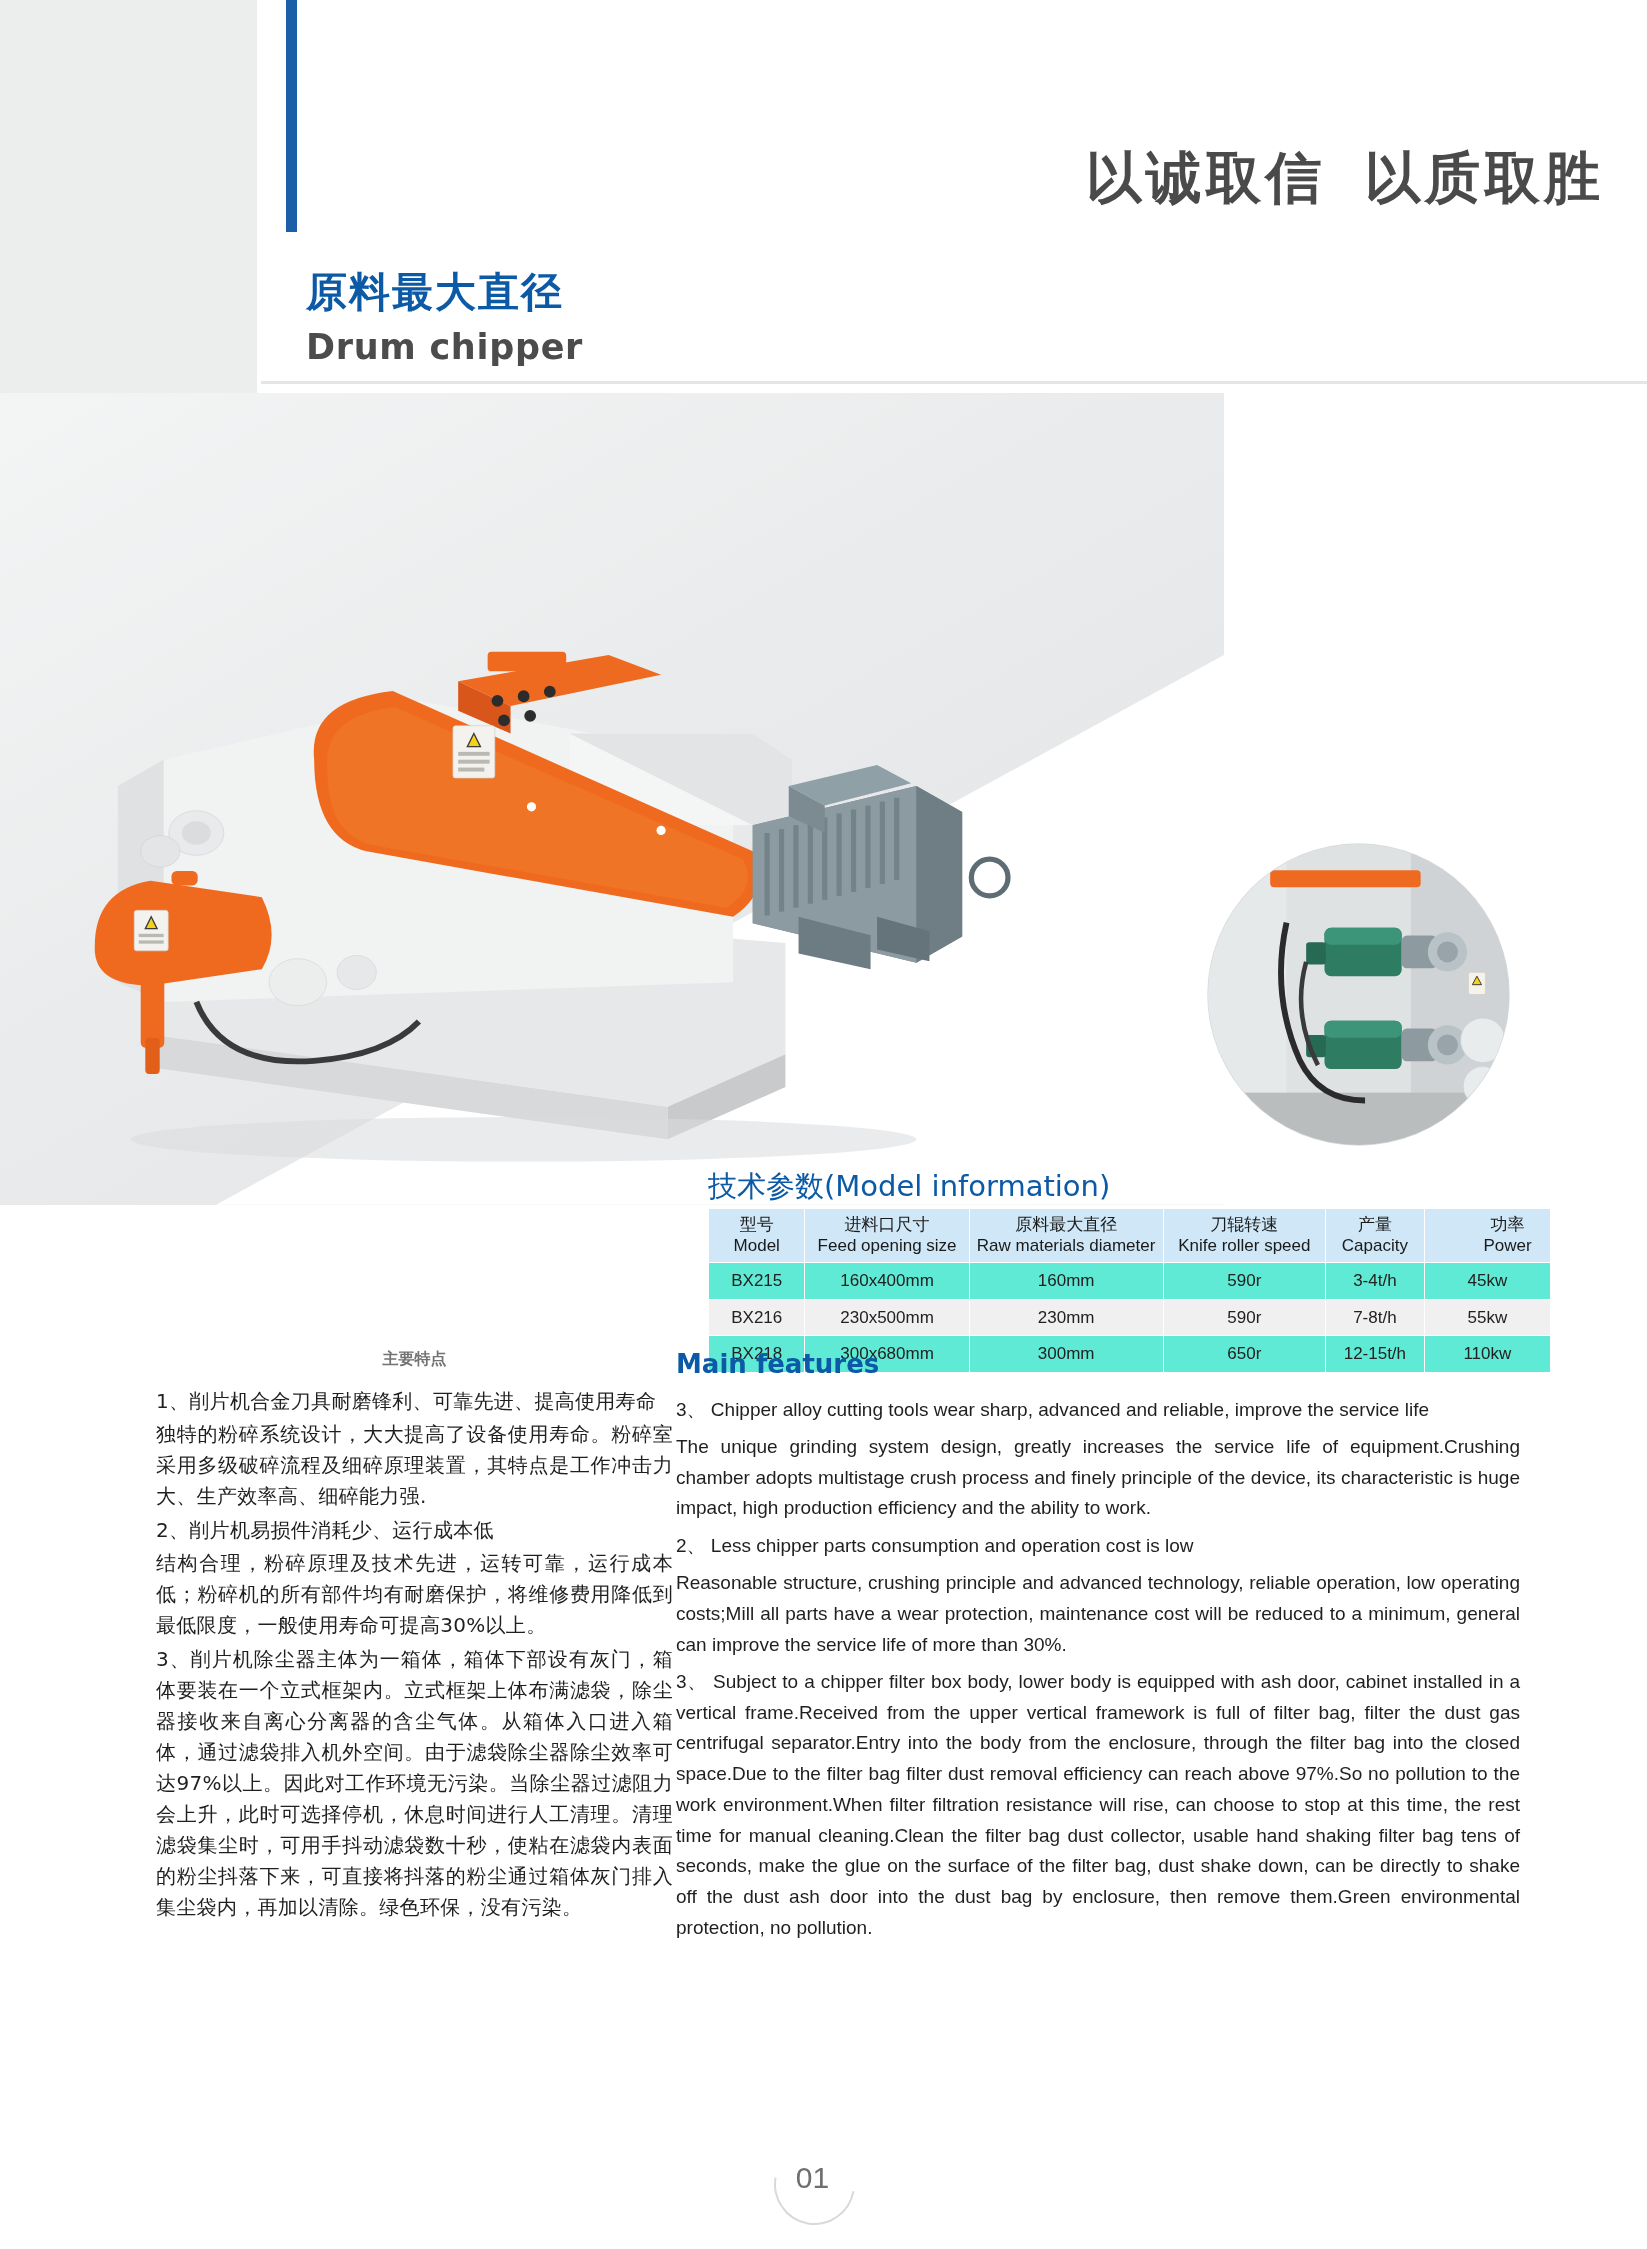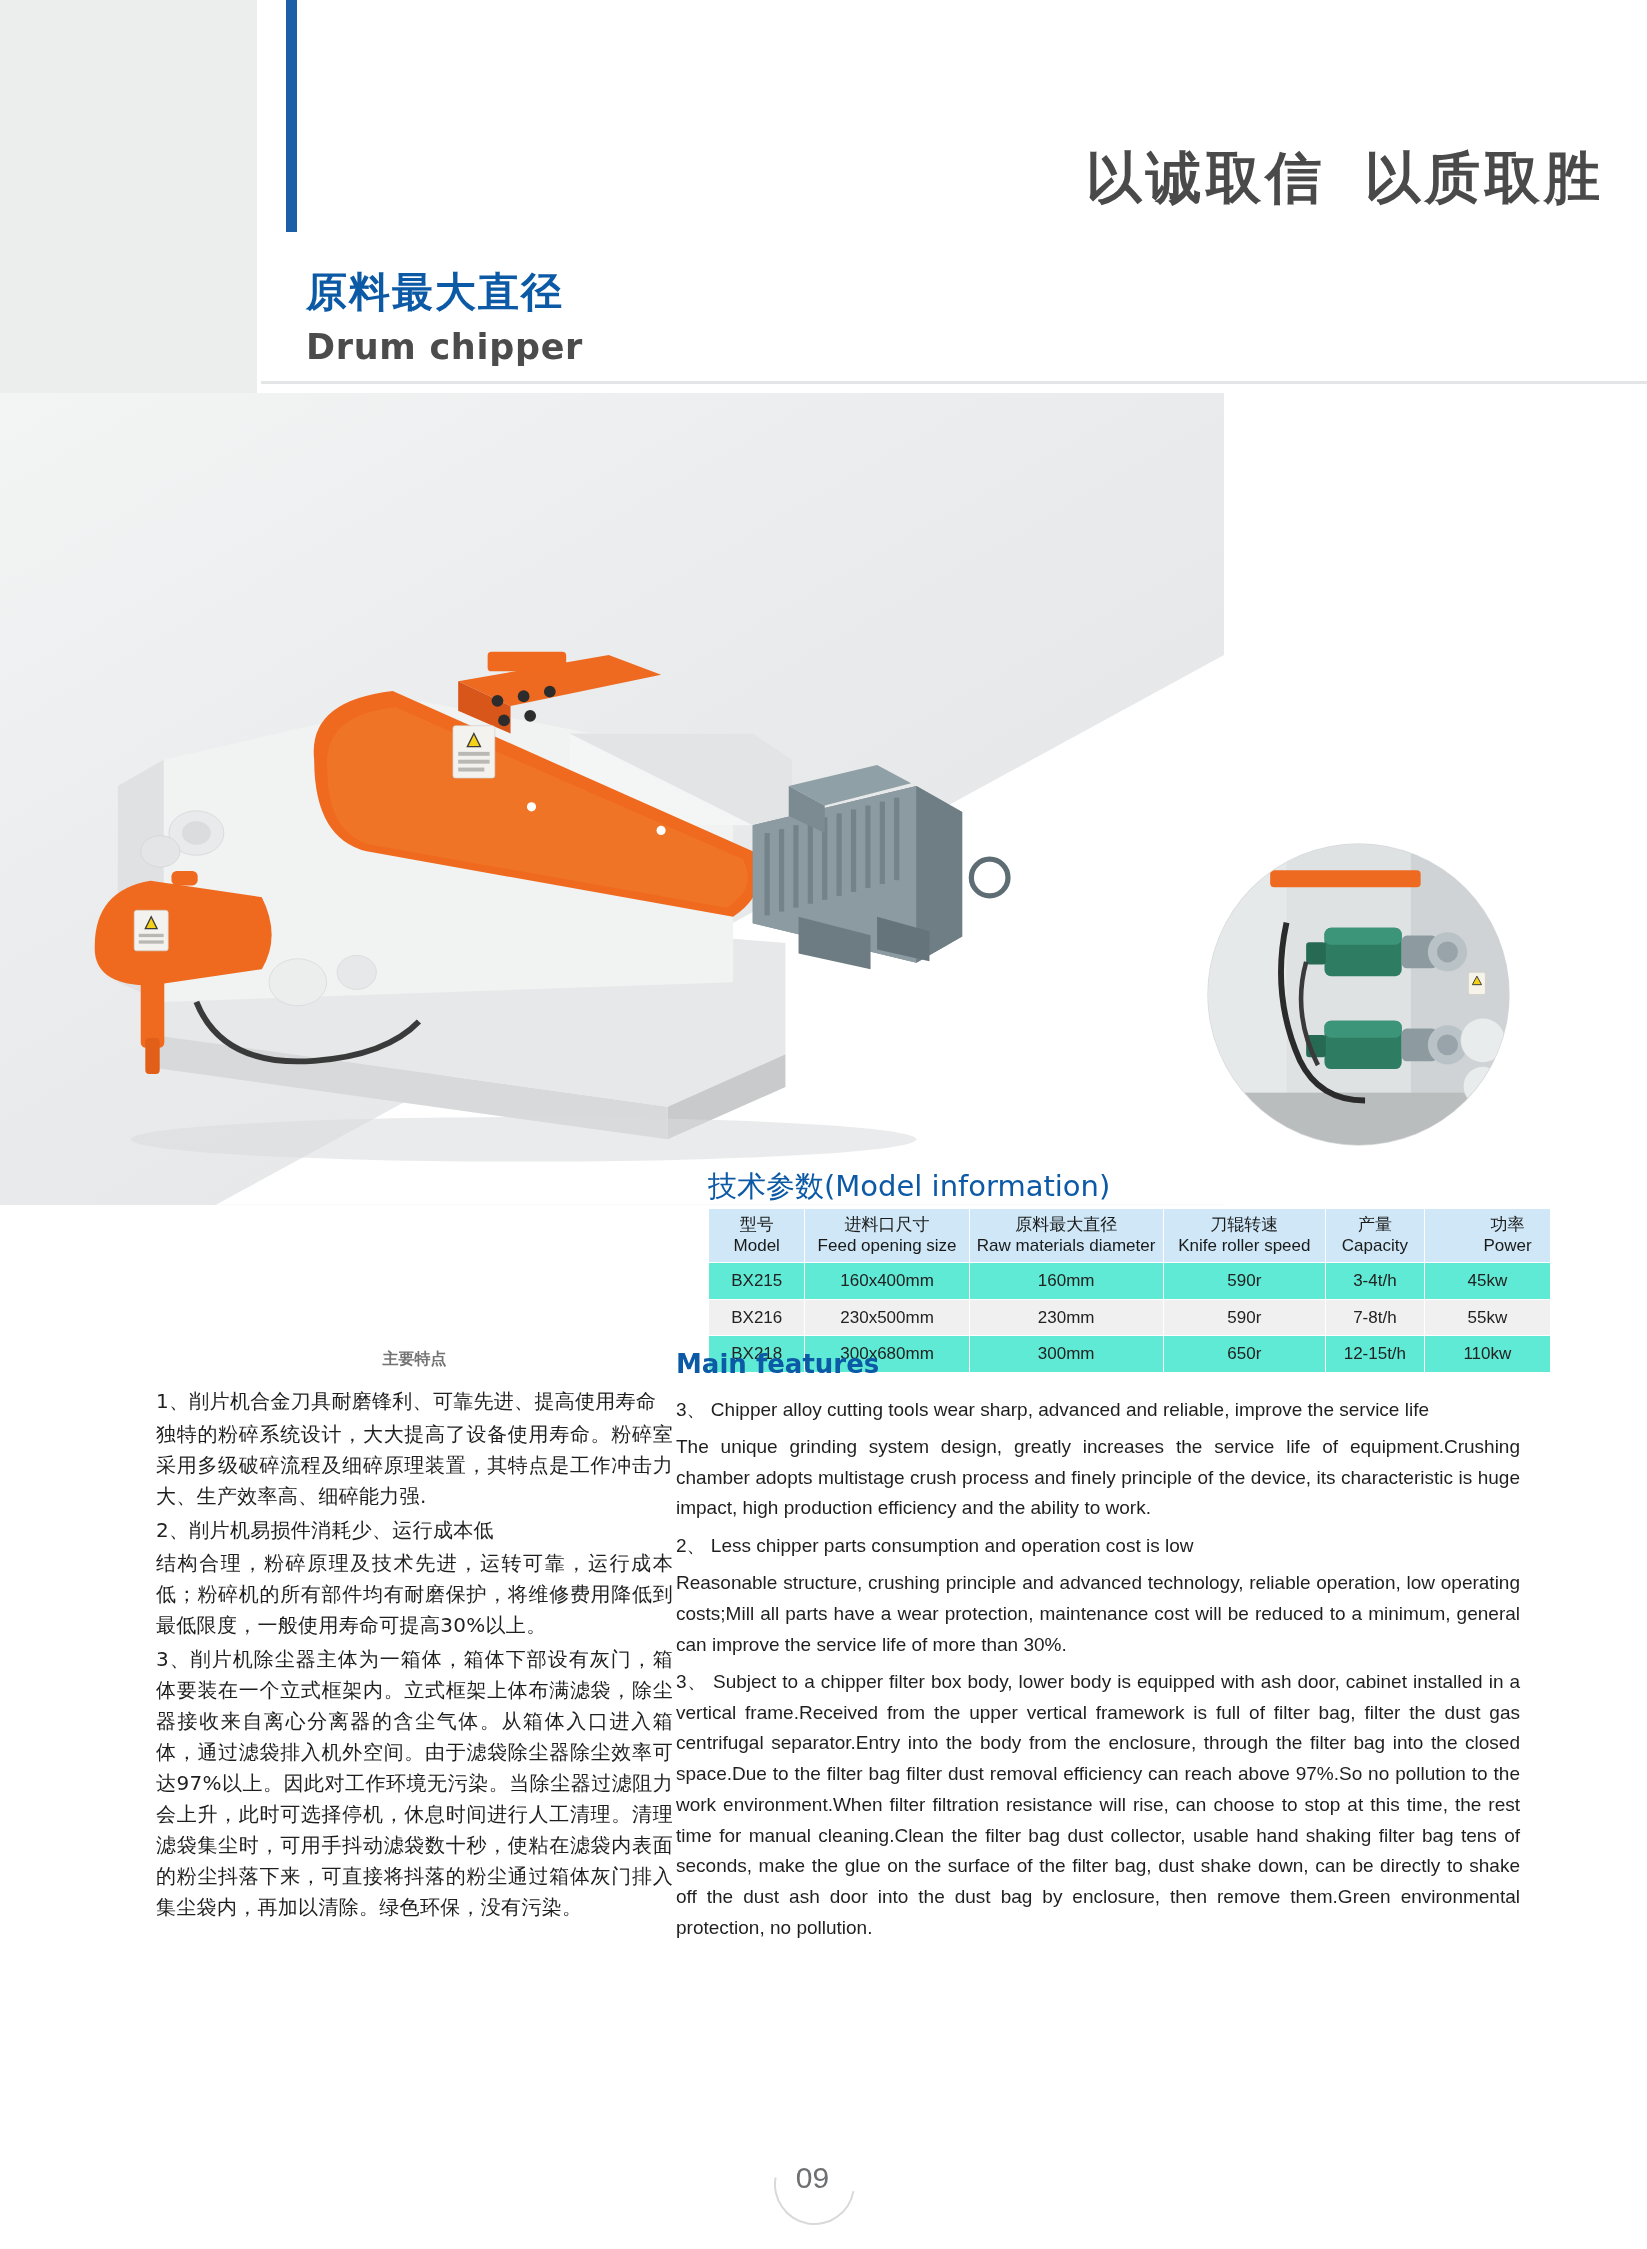--- a/index.html
+++ b/index.html
@@ -409,15 +409,15 @@
   <div class="sec-head-en">Main features</div>
   <p class="p-en">3、 Chipper alloy cutting tools wear sharp, advanced and reliable, improve the service life</p>
   <p class="p-en">The unique grinding system design, greatly increases the service life of equipment.Crushing chamber adopts multistage crush process and finely principle of the device, its characteristic is huge impact, high production efficiency and the ability to work.</p>
   <p class="p-en">2、 Less chipper parts consumption and operation cost is low</p>
   <p class="p-en">Reasonable structure, crushing principle and advanced technology, reliable operation, low operating costs;Mill all parts have a wear protection, maintenance cost will be reduced to a minimum, general can improve the service life of more than 30%.</p>
   <p class="p-en">3、 Subject to a chipper filter box body, lower body is equipped with ash door, cabinet installed in a vertical frame.Received from the upper vertical framework is full of filter bag, filter the dust gas centrifugal separator.Entry into the body from the enclosure, through the filter bag into the closed space.Due to the filter bag filter dust removal efficiency can reach above 97%.So no pollution to the work environment.When filter filtration resistance will rise, can choose to stop at this time, the rest time for manual cleaning.Clean the filter bag dust collector, usable hand shaking filter bag tens of seconds, make the glue on the surface of the filter bag, dust shake down, can be directly to shake off the dust ash door into the dust bag by enclosure, then remove them.Green environmental protection, no pollution.</p>
 </div>
 
 <div class="page-num-wrap">
   <div class="page-arc"></div>
-  <div class="page-num">09</div>
+  <div class="page-num">01</div>
 </div>
 
 
 </body></html>

